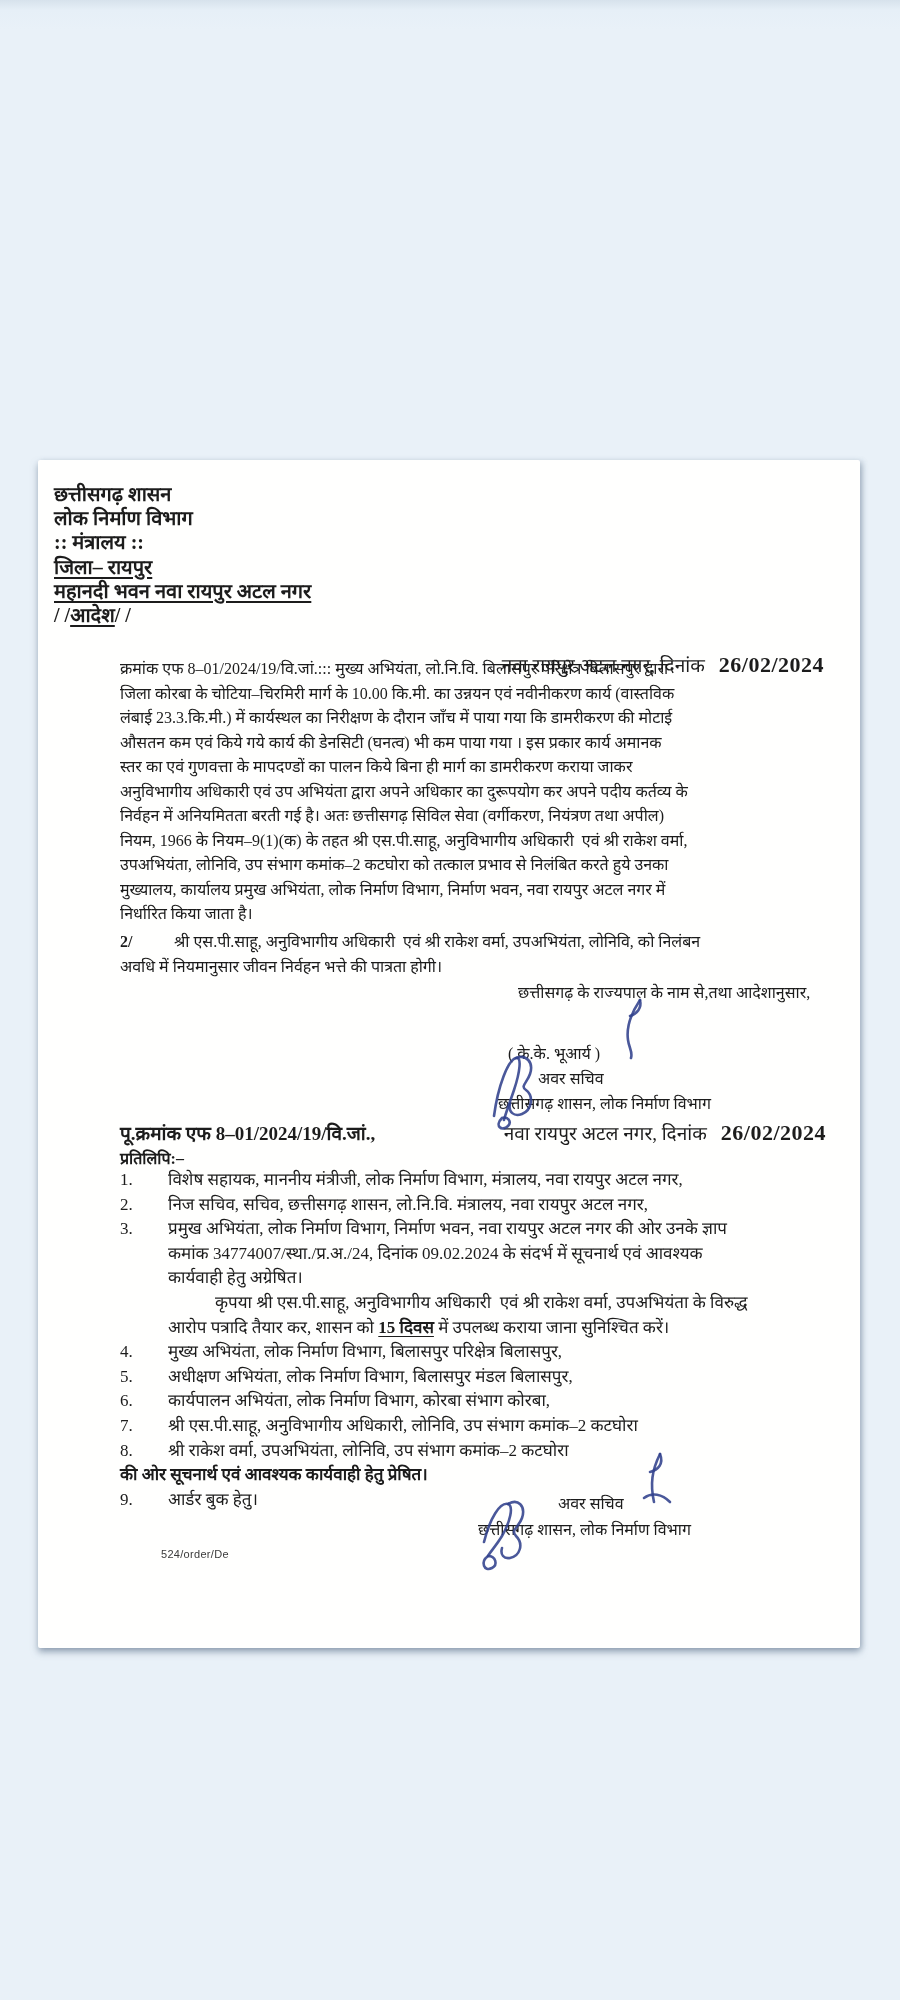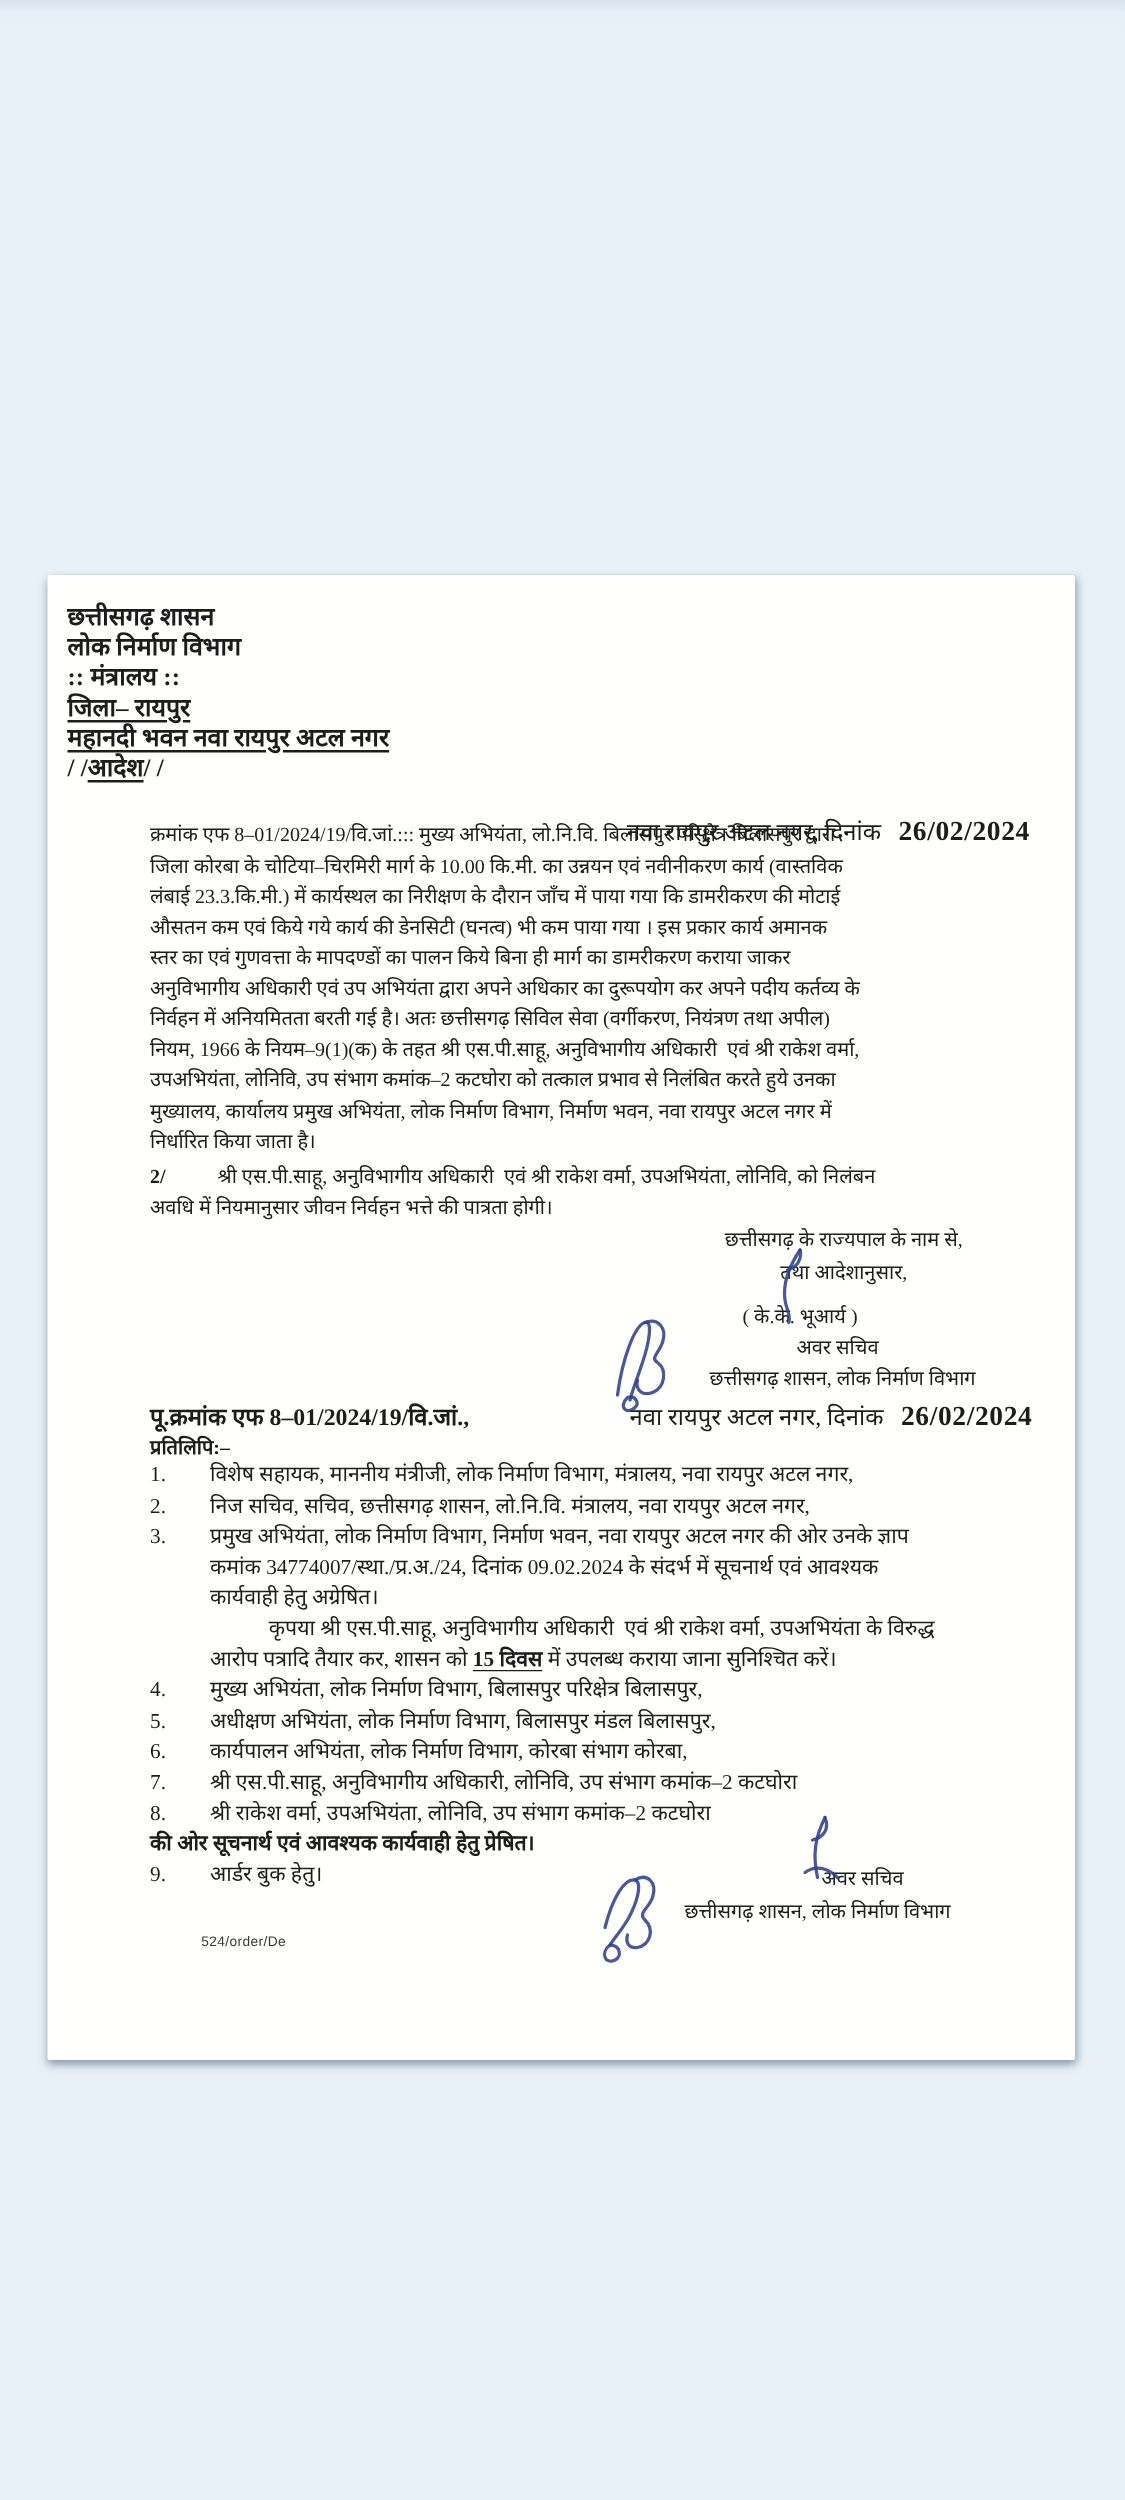--- a/index.html
+++ b/index.html
@@ -16,21 +16,21 @@
   .line{white-space:pre;font-size:16px;line-height:24.5px;height:24.5px;}
   .hdr{position:absolute;left:0;top:22px;width:100%;text-align:left;font-weight:700;margin-left:16px;}
   .hdr .line{font-size:20px;line-height:24.2px;height:24.2px;}
   .u{text-decoration:underline;text-underline-offset:3px;text-decoration-thickness:1.5px;}
   .dateline{position:absolute;top:170px;right:36px;font-size:19px;white-space:pre;}
   .date{font-weight:700;letter-spacing:.5px;margin-left:14px;font-size:22px;}
   .para{position:absolute;left:82px;}
   .p1{top:197px;}
   .p2{top:470px;}
   .p2no{display:inline-block;width:54px;font-weight:700;}
-  .cblock{position:absolute;display:flex;flex-direction:column;align-items:center;}
+  .cblock{position:absolute;display:flex;flex-direction:row;align-items:center;}
   .auth{left:480px;top:520px;width:314px;}
   .auth .line{line-height:26px;height:26px;}
   .signame{left:470px;top:582px;width:264px;}
   .midtitle{left:500px;top:607px;width:264px;}
   .middept{left:460px;top:632px;width:352px;}
   .refrow{position:absolute;left:82px;right:34px;top:660px;display:flex;justify-content:space-between;font-size:19px;white-space:pre;}
   .refno{font-weight:700;}
   .pratilipi{position:absolute;left:82px;top:687px;font-weight:700;}
   .rows{position:absolute;left:82px;top:708px;width:712px;}
   .row{white-space:pre;font-size:17px;line-height:24.6px;height:24.6px;}

